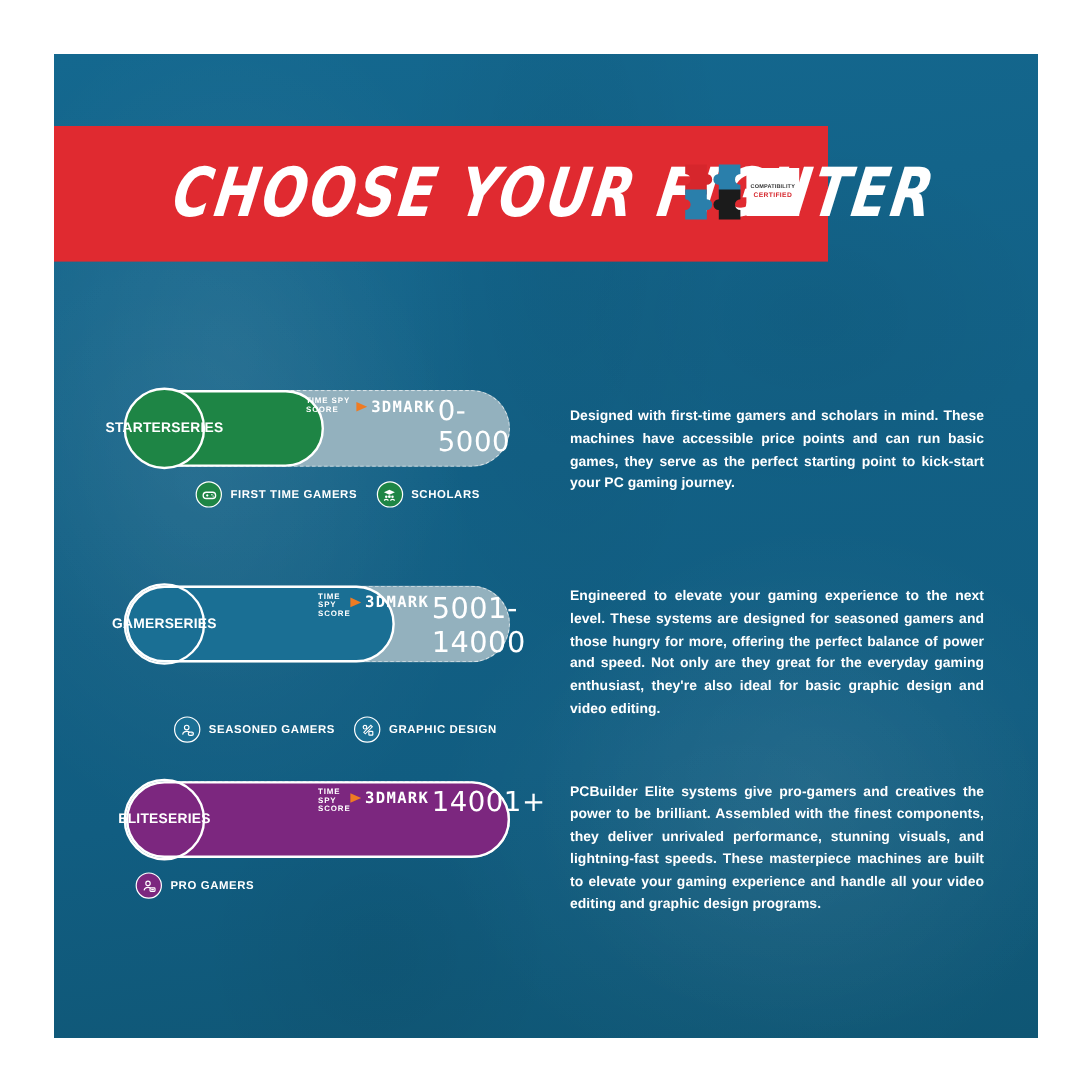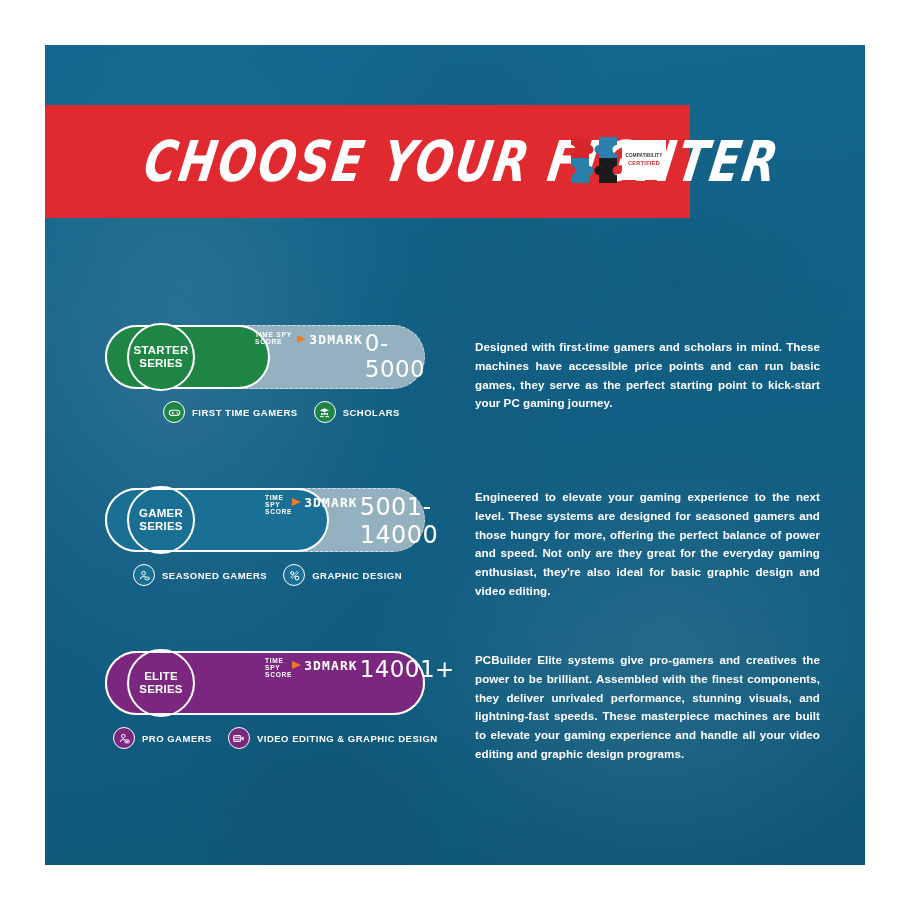--- a/index.html
+++ b/index.html
@@ -86,23 +86,23 @@
     display:flex;align-items:center;
   }
   .fill.green{background:#1e8545;}
   .fill.teal{background:#1a6f94;}
   .fill.purple{background:#7c277f;}
 
   .tiercircle{
     position:absolute;left:-2px;top:-2px;width:68px;height:68px;
     border-radius:50%;border:2.5px solid #ffffff;
     background:transparent;
-    display:flex;flex-direction:column;align-items:center;justify-content:center;
+    display:flex;flex-direction:row;align-items:center;justify-content:center;
     color:#ffffff;font-weight:700;font-size:11.5px;line-height:1.12;
-    letter-spacing:.2px;text-align:center;box-sizing:border-box;margin-left:24px;
+    letter-spacing:.2px;text-align:center;box-sizing:border-box;
   }
   .tiercircle.solidg{background:#1e8545;}
 
   .scoreblock{
     position:absolute;top:6px;
     display:flex;flex-direction:row;align-items:flex-start;
     color:#ffffff;
   }
   .sb-top{font-size:6.6px;font-weight:700;letter-spacing:.75px;margin-left:20px;}
   .sb-mark{display:flex;align-items:center;margin-top:.5px;}
@@ -237,21 +237,21 @@
         <div class="scoreblock" style="left:140px;">
           <div class="sb-top">TIME SPY SCORE</div>
           <div class="sb-mark">
             <span class="sb-arrow"></span>
             <span class="sb-3d">3DMARK</span>
           </div>
           <div class="sb-val" style="font-size:24px;">5001-14000</div>
         </div>
       </div>
 
-      <div class="tags" style="left:88px;">
+      <div class="tags" style="left:100px;margin-top:33px;">
         <div class="tag">
           <span class="tag-ic t">
             <svg width="13" height="13" viewBox="0 0 20 20" fill="none" stroke="#ffffff" stroke-width="1.5">
               <circle cx="8.6" cy="6.6" r="2.9"></circle>
               <path d="M3.4 15.6 q.6 -4 5.2 -4 q2.2 0 3.5 1.1"></path>
               <rect x="10.6" y="12.4" width="6.6" height="4.2" rx="2.1"></rect>
               <circle cx="15.4" cy="14.5" r=".7" fill="#fff" stroke="none"></circle>
             </svg>
           </span>
           <span class="tag-lb">SEASONED GAMERS</span>
@@ -294,30 +294,19 @@
           <span class="tag-ic p">
             <svg width="13" height="13" viewBox="0 0 20 20" fill="none" stroke="#ffffff" stroke-width="1.5">
               <circle cx="8.2" cy="6.4" r="2.8"></circle>
               <path d="M3.2 15.4 q.6 -3.9 5 -3.9 q2 0 3.3 1"></path>
               <rect x="10.8" y="12.2" width="6.4" height="4.4" rx="1"></rect>
               <line x1="12.3" y1="14.4" x2="15.7" y2="14.4"></line>
             </svg>
           </span>
           <span class="tag-lb">PRO GAMERS</span>
         </div>
-        <div class="tag">
-          <span class="tag-ic p">
-            <svg width="13" height="13" viewBox="0 0 20 20" fill="none" stroke="#ffffff" stroke-width="1.5">
-              <rect x="2.6" y="5.4" width="11" height="9.2" rx="1"></rect>
-              <line x1="2.6" y1="8" x2="13.6" y2="8"></line>
-              <line x1="2.6" y1="12" x2="13.6" y2="12"></line>
-              <path d="M14.2 9.2 L18 7 V13 L14.2 10.8 Z" fill="#fff" stroke="none"></path>
-            </svg>
-          </span>
-          <span class="tag-lb">VIDEO EDITING &amp; GRAPHIC DESIGN</span>
-        </div>
       </div>
 
       <div class="desc d3" style="top:0px;">PCBuilder Elite systems give pro-gamers and creatives the power to be brilliant. Assembled with the finest components, they deliver unrivaled performance, stunning visuals, and lightning-fast speeds. These masterpiece machines are built to elevate your gaming experience and handle all your video editing and graphic design programs.</div>
     </div>
 
   </div>
 </div>
 
 </body></html>

